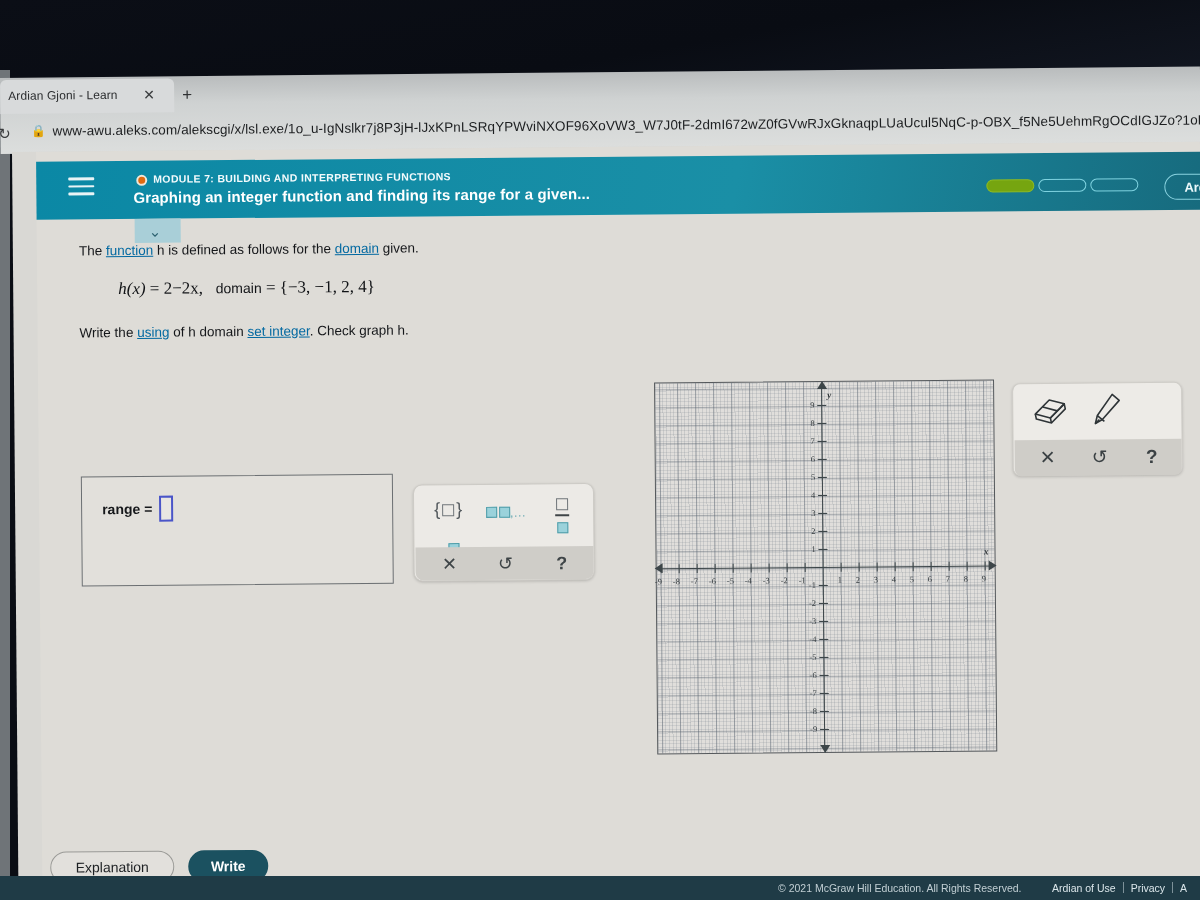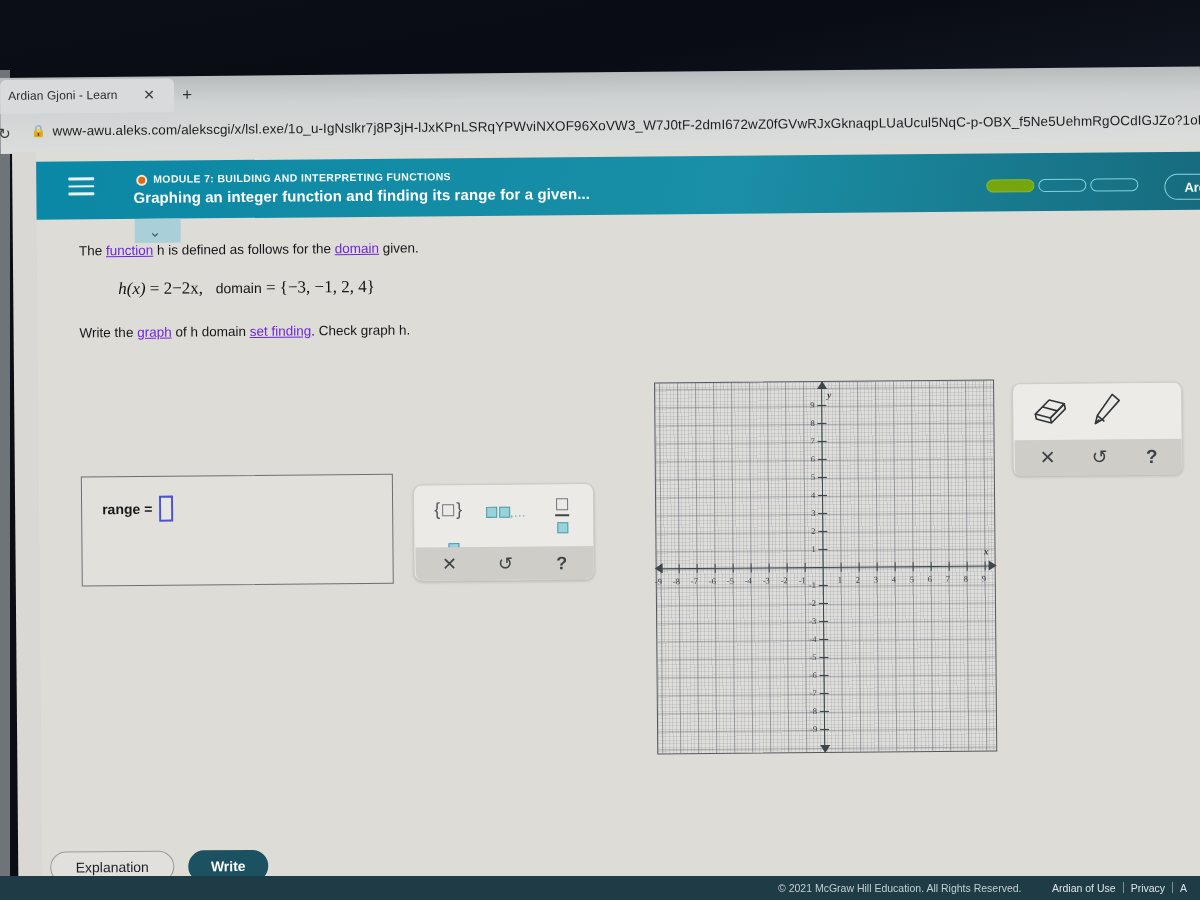--- a/index.html
+++ b/index.html
@@ -66,21 +66,21 @@
 
   #chevtab{position:absolute;left:122px;top:68px;width:46px;height:24px;
     background:#a9cfd8;cursor:pointer;}
   #chevtab span{position:absolute;left:14px;top:4px;color:#2c6270;font-size:15px;}
 
   
   #ptext1{position:absolute;left:66px;top:92px;font-size:13.5px;color:#15171a;
     white-space:nowrap;}
   #ptext3{position:absolute;left:66px;top:174px;font-size:13.5px;color:#15171a;
     white-space:nowrap;}
-  .lnk{color:#6d28d9;text-decoration:underline;}
+  .lnk{color:#0369a1;text-decoration:underline;}
   #eqline{position:absolute;left:105px;top:128px;font-size:17px;color:#111316;
     font-family:"Liberation Serif", serif;white-space:nowrap;}
   #eqline .it{font-style:italic;}
   #eqline .sans{font-family:"Liberation Sans",sans-serif;font-size:14px;font-style:normal;}
 
   
   #ansbox{position:absolute;left:66px;top:325px;width:312px;height:110px;
     background:#e2e0db;border:1.4px solid #6b6f72;box-sizing:border-box;}
   #anslabel{position:absolute;left:20px;top:24px;font-size:14px;color:#16181b;
     font-weight:bold;white-space:nowrap;text-align:right;}
@@ -223,21 +223,21 @@
   </div>
 
   <div id="eqline">
     <span class="it">h</span><span class="it">(x)</span>
     <span>= 2−2x,</span>
     &nbsp;&nbsp;<span class="sans">domain</span>
     <span>= {−3, −1, 2, 4}</span>
   </div>
 
   <div id="ptext3">
-    <span>Write the </span><span class="lnk">graph</span><span> of h domain </span><span class="lnk">set finding</span><span>. Check graph h.</span>
+    <span>Write the </span><span class="lnk">using</span><span> of h domain </span><span class="lnk">set integer</span><span>. Check graph h.</span>
   </div>
 
   <div id="ansbox">
     <div id="anslabel">range  =</div>
     <div id="ansinput" placeholder=""></div>
   </div>
 
   <div id="palette">
     <div class="pal-ic" id="pal-set">
       {<span class="sqw" style="margin:0 2px"></span>}

